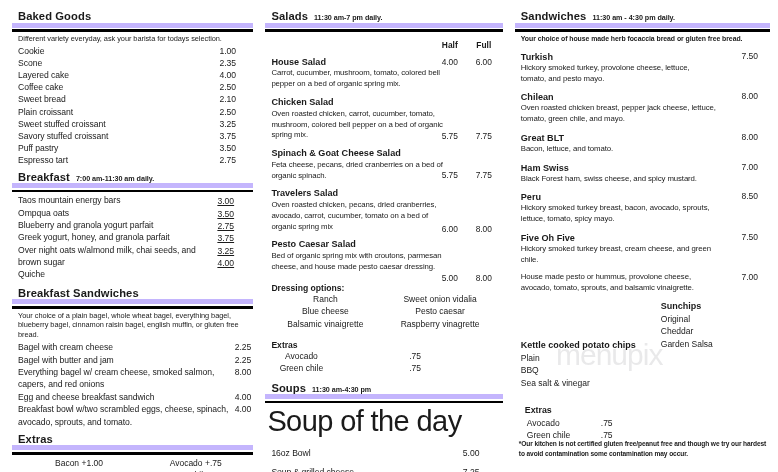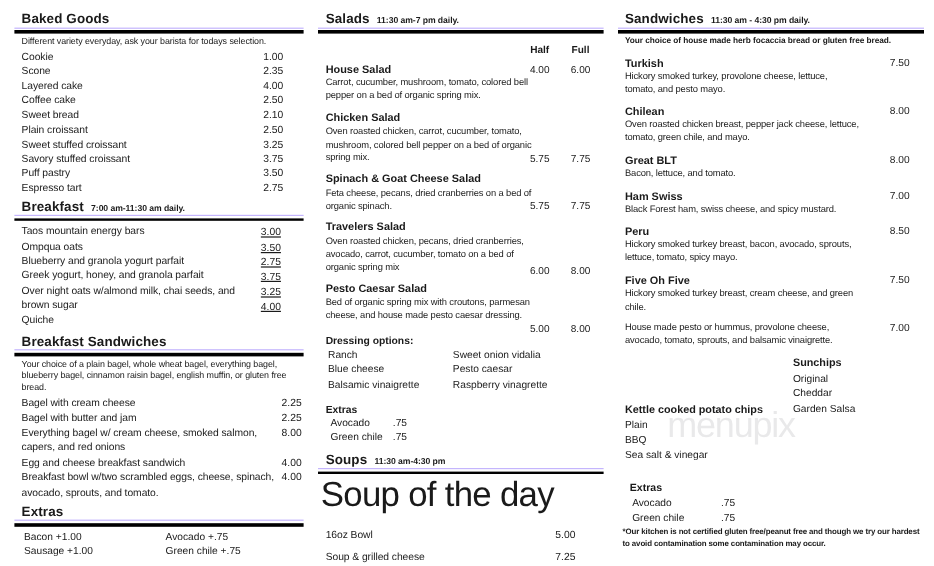--- a/index.html
+++ b/index.html
@@ -17,21 +17,21 @@
     padding: 8px 4px 0 4px;
   }
   .col { position: relative; height: 100%; }
   .col-left   { width: 258px; padding: 0 6px 0 8px; }
   .col-mid    { width: 252px; padding: 0 6px 0 6px; }
   .col-right  { width: 268px; padding: 0 4px 0 6px; }
 
   
   .sec { margin-top: 2px; }
   .sec-head {
-    border-bottom: 1px solid #c4b5fd;
+    border-bottom: 5px solid #c4b5fd;
     padding: 0 0 0 6px;
     display: flex; align-items: baseline; gap: 6px;
     line-height: 1.12;
   }
   .sec-title { font-size: 11.2px; font-weight: 700; letter-spacing: .1px; }
   .sec-hours { font-size: 7.2px; font-weight: 700; letter-spacing: -.05px; }
   .sec-rule { height: 2.6px; background: #000; margin-top: 1.5px; }
 
   
   .note {
@@ -46,21 +46,21 @@
   .prow .nm { flex: 1; letter-spacing: -.05px; }
   .prow .pr { width: 34px; text-align: left; }
 
   
   .offlist { position: relative; padding-left: 6px; }
   .offlist .nm { font-size: 8.6px; line-height: 1.44; letter-spacing: -.05px; }
   .offlist .pcol { position: absolute; right: 2px; top: 0; width: 34px; }
   .offlist .pcol div { font-size: 8.6px; line-height: 1.44; }
 
   
-  .twocol { display: flex; padding-left: 8px; font-size: 8.5px; line-height: 1.46; }
+  .twocol { display: flex; padding-left: 8px; font-size: 8.5px; line-height: 1.46; text-align: center; }
   .twocol .c1 { width: 118px; }
   .twocol .c2 { flex: 1; }
   .twocol.narrow .c1 { width: 104px; }
 
   
   .hf-head {
     display: flex; justify-content: flex-end; gap: 4px;
     font-size: 8.4px; font-weight: 700; padding-right: 4px; margin-top: 8px;
   }
   .hf-head span { width: 30px; text-align: center; }

